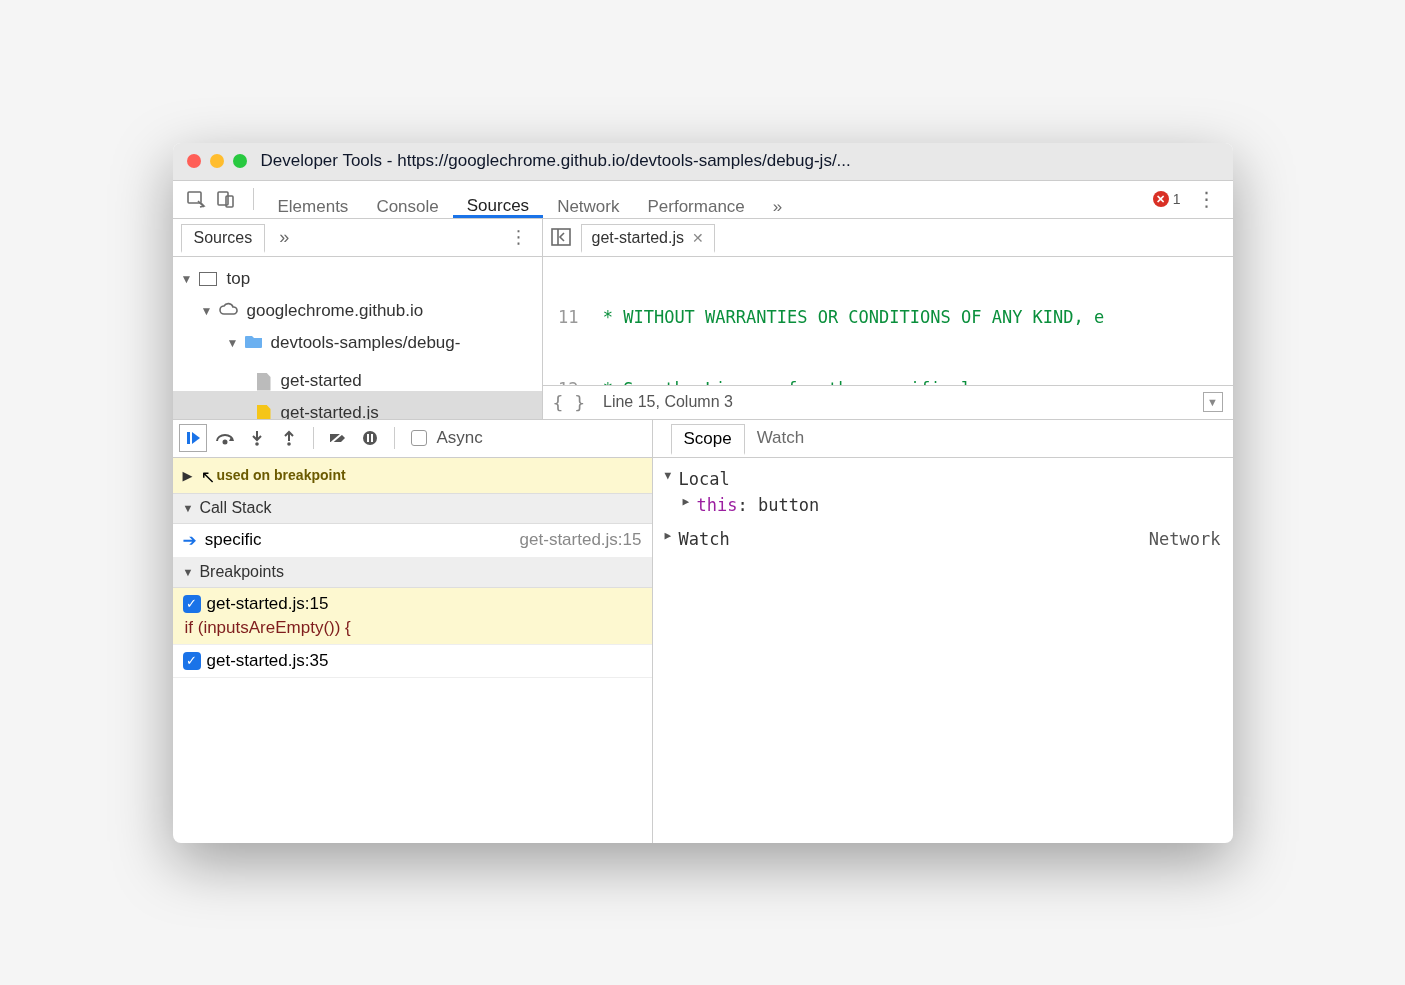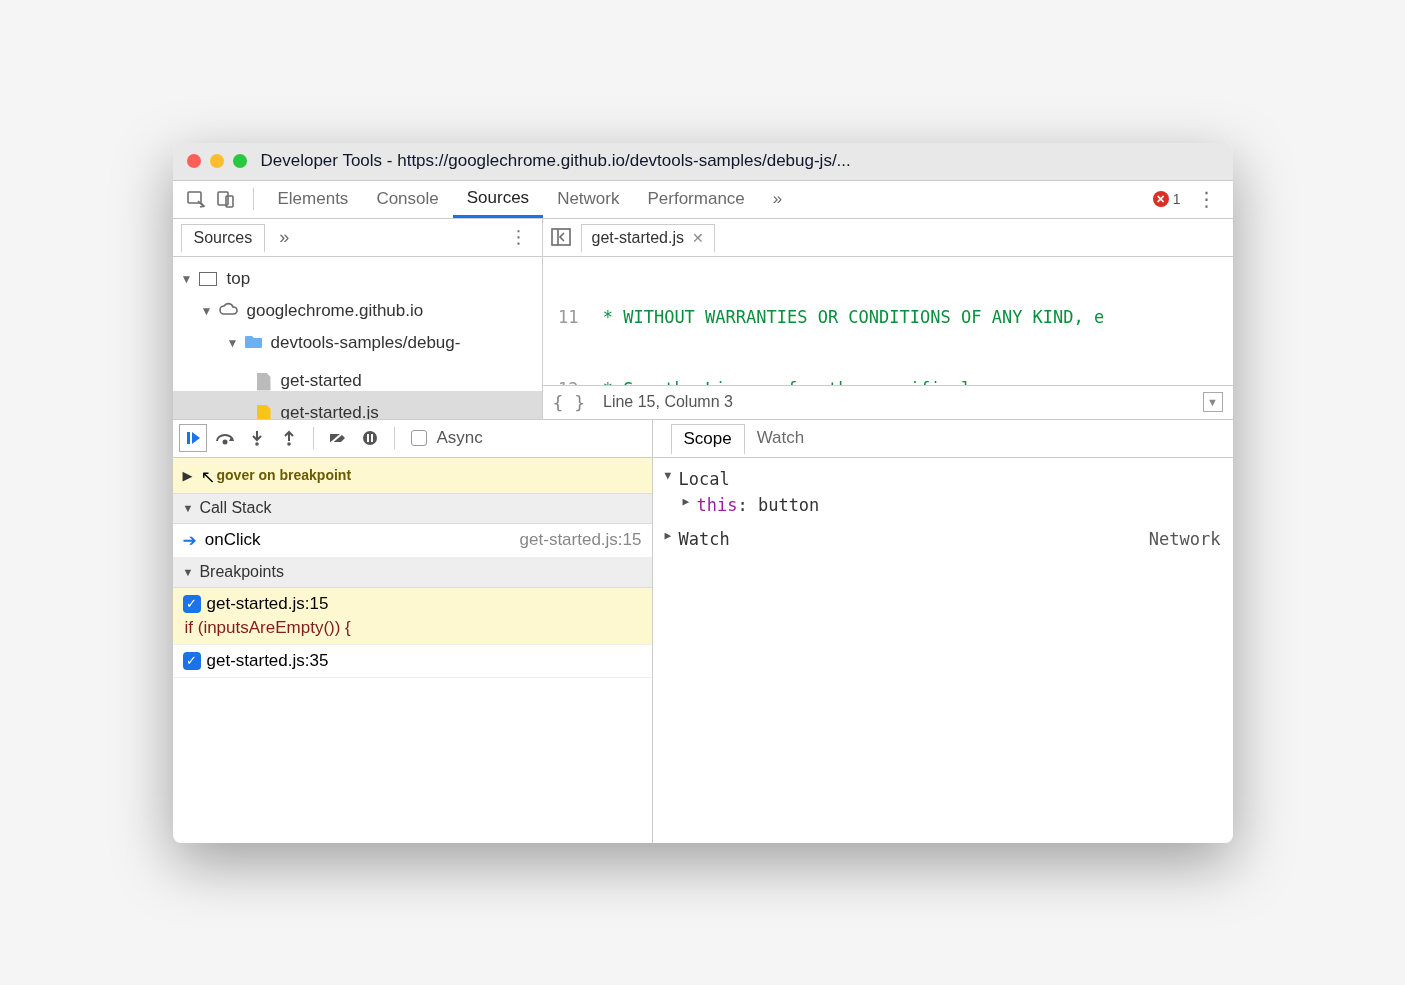--- a/index.html
+++ b/index.html
@@ -41,21 +41,21 @@
 
 .tabs-row {
   height: 38px;
   border-bottom: 1px solid #ccc;
   display: flex;
   align-items: center;
   padding: 0 10px;
 }
 .tabs-row .icon-btn { width: 26px; height: 26px; display:flex; align-items:center; justify-content:center; color:#6e6e6e; margin-right:4px;}
 .tabs-row .sep { width:1px; height:22px; background:#ccc; margin:0 10px; }
-.tabs-row .tab { padding: 0 14px; color:#6b6b6b; font-size:17px; height:38px; line-height:38px; }
+.tabs-row .tab { padding: 8px 14px; color:#6b6b6b; font-size:17px; height:38px; line-height:38px; }
 .tabs-row .tab.active { color:#222; border-bottom:3px solid #1a73e8; line-height:35px;}
 .tabs-row .spacer { flex:1; }
 .err-badge { display:flex; align-items:center; gap:4px; color:#555; margin-right:10px;}
 .err-badge .c { width:16px; height:16px; border-radius:50%; background:#d93025; display:flex; align-items:center; justify-content:center; color:#fff; font-size:11px; font-weight:bold;}
 .kebab { font-size:20px; color:#6b6b6b; padding:0 6px;}
 
 .sec-row { height:38px; border-bottom:1px solid #ccc; display:flex; }
 .sec-left { width:370px; display:flex; align-items:center; padding:0 8px; border-right:1px solid #ccc;}
 .sec-left .stab { border:1px solid #ccc; border-bottom:2px solid #fff; padding:4px 12px; font-size:16px; color:#333; position:relative; top:1px; background:#fff;}
 .sec-left .chev { font-size:18px; color:#6b6b6b; margin-left:14px;}
@@ -292,29 +292,29 @@
       <div class="scope-tab">Scope</div>
       <div class="watch-tab">Watch</div>
     </div>
   </div>
 
   <div class="bottom">
     <div class="bot-left">
       <div class="paused-bar">
         <span class="tw">▶</span>
         <span class="cursor-img">↖</span>
-        <span style="margin-left:20px; font-weight:600;">gover on breakpoint</span>
+        <span style="margin-left:20px; font-weight:600;">used on breakpoint</span>
       </div>
       <div class="section-hdr">
           <span class="tw">▼</span>
           <span>Call Stack</span>
         </div>
       <div class="cs-row">
         <span class="arrow">➔</span>
-        <span>onClick</span>
+        <span>specific</span>
         <span class="loc">get-started.js:15</span>
       </div>
       <div class="section-hdr">
           <span class="tw">▼</span>
           <span>Breakpoints</span>
         </div>
       <div class="bp-row hl">
         <div class="top-line">
             <span class="chk2">✓</span>
             <span>get-started.js:15</span>

